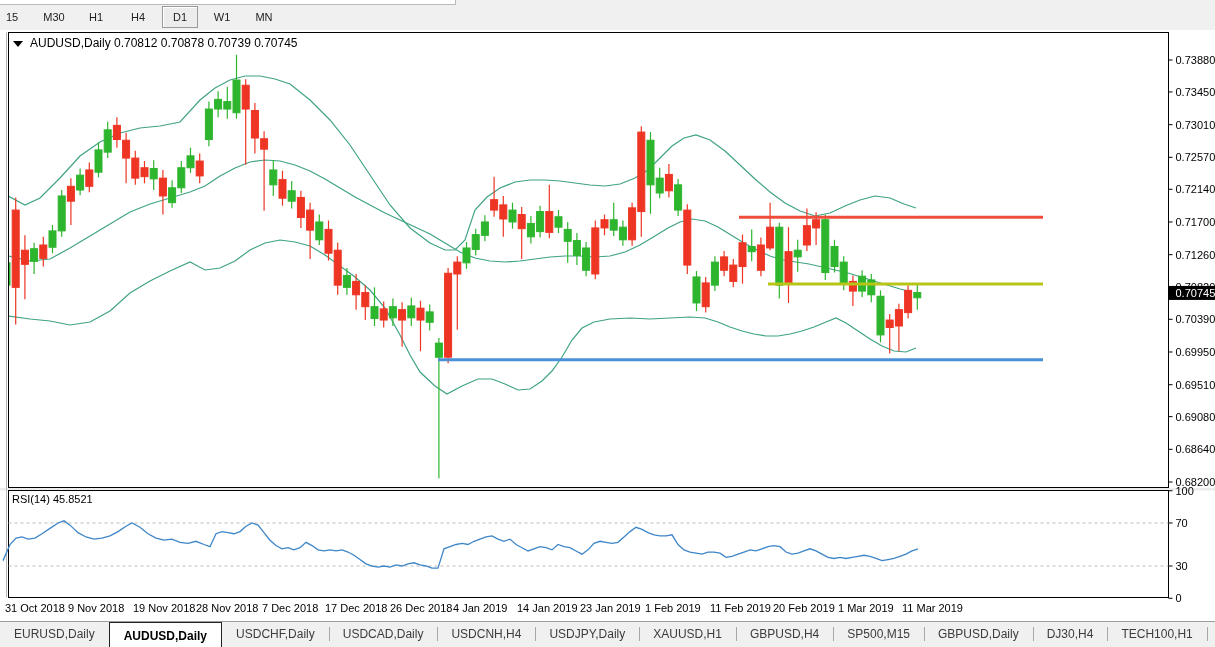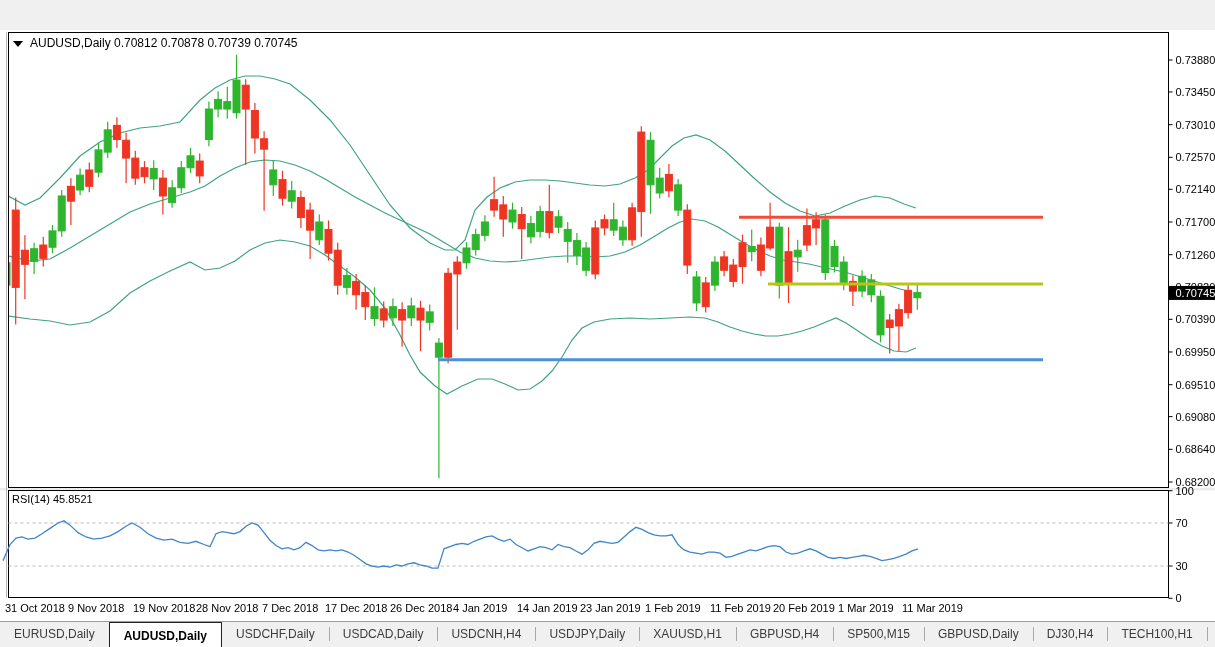--- a/index.html
+++ b/index.html
@@ -24,20 +24,32 @@
   .tab{position:relative;height:22px;margin-top:1px;display:flex;align-items:center;justify-content:center;
     font-size:12px;color:#3c3c3c;padding:0 14px;cursor:pointer;white-space:nowrap;}
   .tab .sep{position:absolute;right:-1px;top:4px;height:14px;width:1px;background:#a8a8a8;}
   .tab.active{background:#ffffff;border:1px solid #222;border-bottom:1px solid #ffffff;
     font-weight:bold;color:#000;margin-top:0;height:25px;z-index:2;}
 </style>
 </head>
 <body>
 
 <div id="app">
+  <div id="toolbar">
+    <div id="toolbar-remnant"></div>
+    <div class="tf-row" id="tf-row">
+        <div class="tf-btn">15</div>
+        <div class="tf-btn">M30</div>
+        <div class="tf-btn">H1</div>
+        <div class="tf-btn">H4</div>
+        <div class="tf-btn active">D1</div>
+        <div class="tf-btn">W1</div>
+        <div class="tf-btn">MN</div>
+      </div>
+  </div>
 
   <svg id="chart-svg" width="1215" height="591">
       <rect x="0" y="0" width="1215" height="591" fill="#ffffff"></rect>
       <rect x="8.5" y="2.5" width="1160" height="455" fill="#ffffff" stroke="#000" stroke-width="1"></rect>
       <rect x="0" y="458" width="1215" height="2.5" fill="#ececec"></rect>
       <rect x="8.5" y="460.5" width="1160" height="107" fill="#ffffff" stroke="#000" stroke-width="1"></rect>
       <line x1="6.5" y1="2.5" x2="6.5" y2="567.5" stroke="#b5b5b5"></line>
       <defs>
         <clipPath id="mainclip">
           <rect x="9" y="3" width="1159" height="454"></rect>

